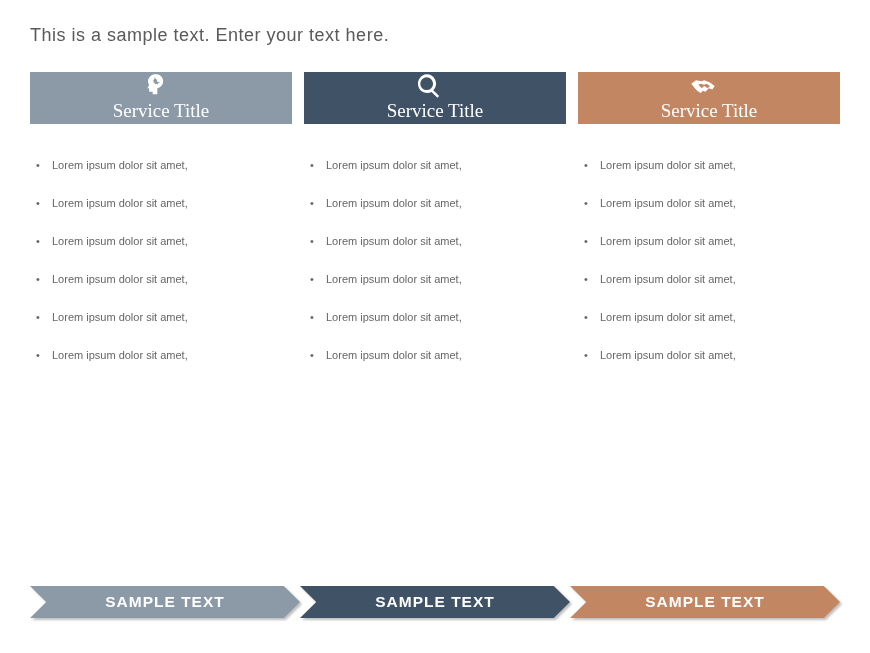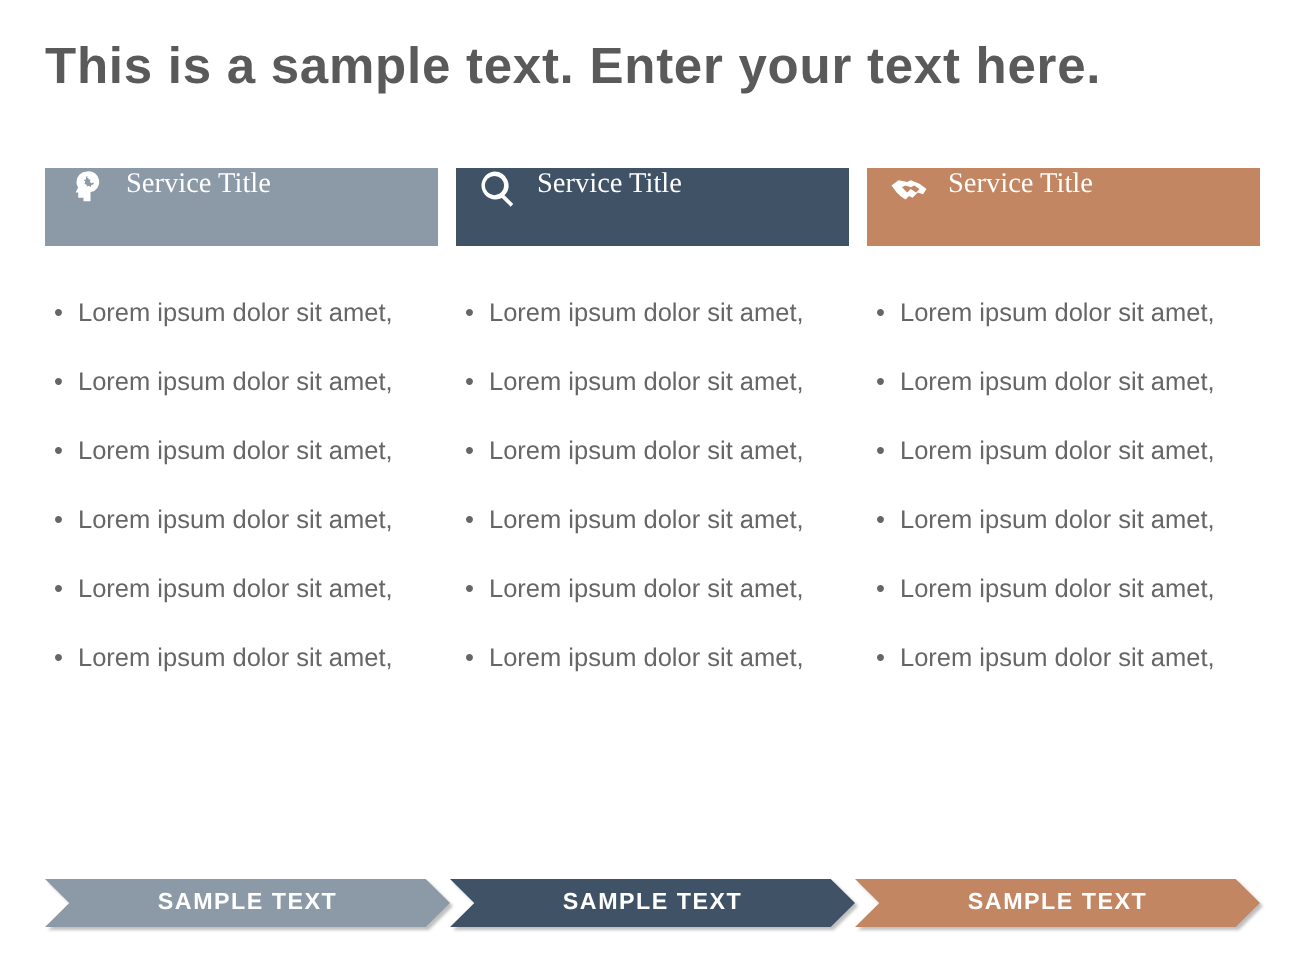--- a/index.html
+++ b/index.html
@@ -6,57 +6,59 @@
     body {
       width: 870px;
       height: 653px;
       background: #ffffff;
       font-family: Arial, Helvetica, sans-serif;
       padding: 25px 30px;
       position: relative;
     }
     .title {
       color: #5a5a5a;
-      font-size: 34px;
-      margin-bottom: 48px;
-      font-weight: 700;
+      font-size: 18px;
+      margin-bottom: 26px;
+      font-weight: 400;
       letter-spacing: 0.5px;
     }
     .columns {
       display: flex;
       gap: 12px;
       margin-bottom: 40px;
     }
     .col {
       flex: 1;
     }
     .header-box {
       height: 52px;
       display: flex;
+      align-items: center;
       padding: 0 14px;
       color: #ffffff;
       font-size: 19px;
       font-family: Georgia, serif;
+      flex-direction: column;
     }
     .header-box .icon {
       width: 28px;
       height: 28px;
       margin-right: 12px;
       flex-shrink: 0;
     }
     .header-1 { background: #8c99a6; }
     .header-2 { background: #3f5266; }
     .header-3 { background: #c28662; }
     .bullets {
       list-style: none;
       padding: 22px 4px 0 4px;
     }
     .bullets li {
       color: #666666;
-      font-size: 17px;
+      font-size: 11px;
       padding: 13px 0 13px 18px;
       position: relative;
     }
     .bullets li::before {
       content: "•";
       position: absolute;
       left: 2px;
       color: #666666;
     }
     .arrows {

